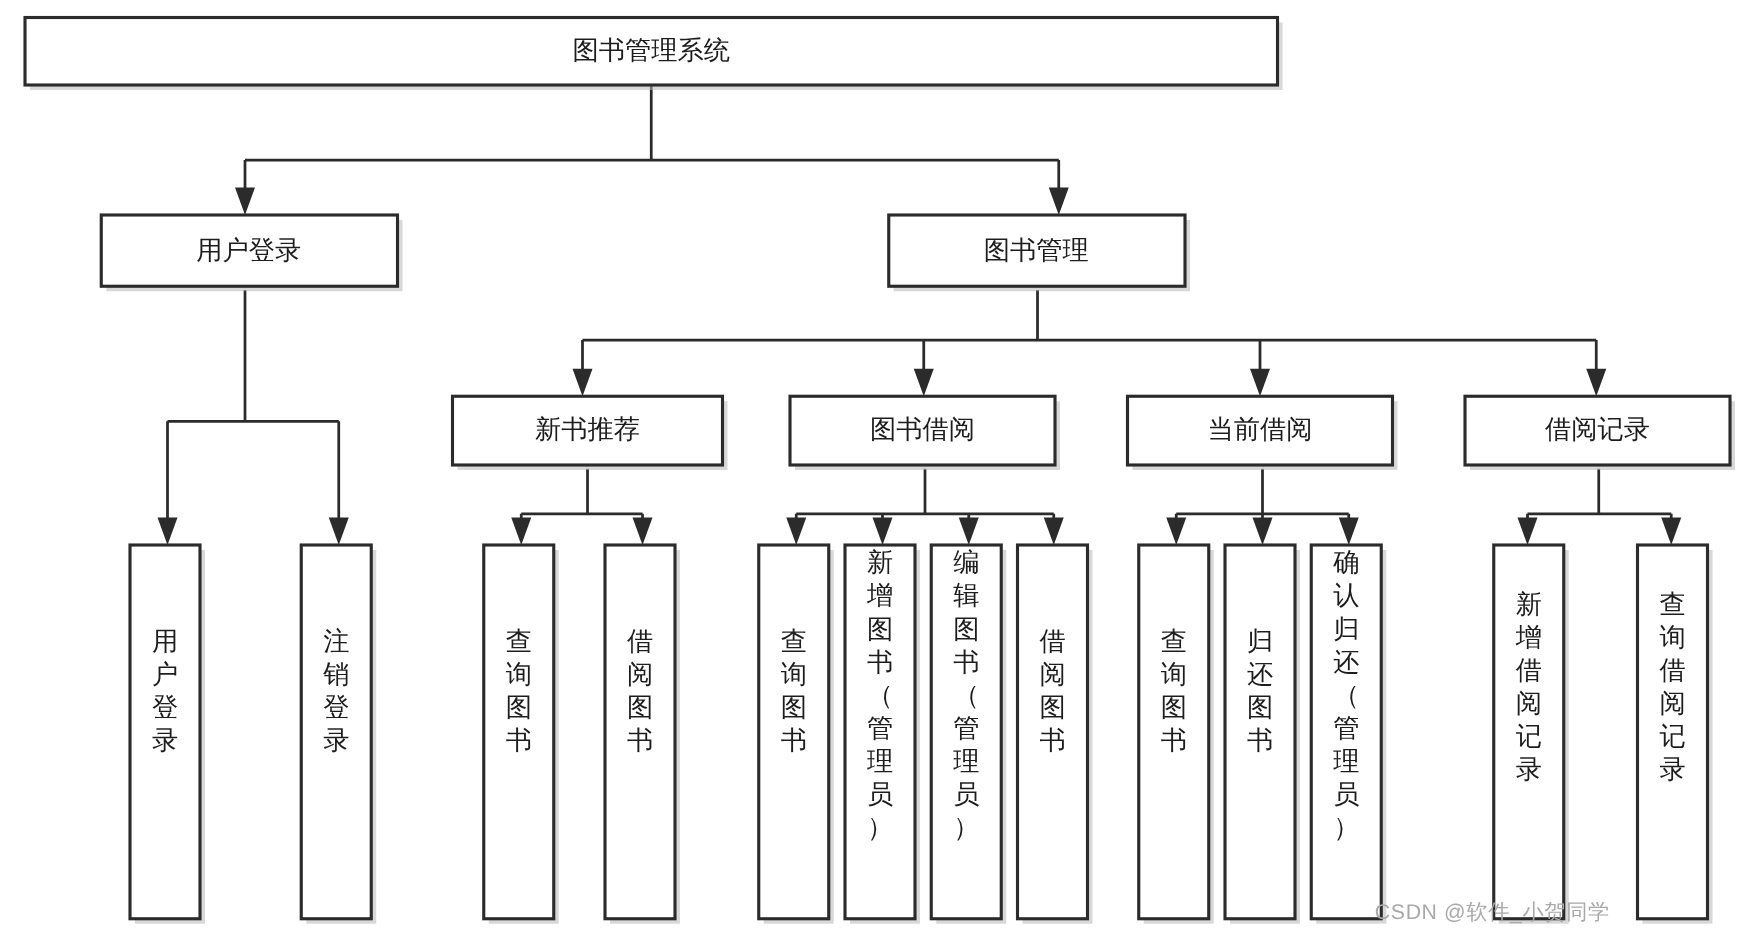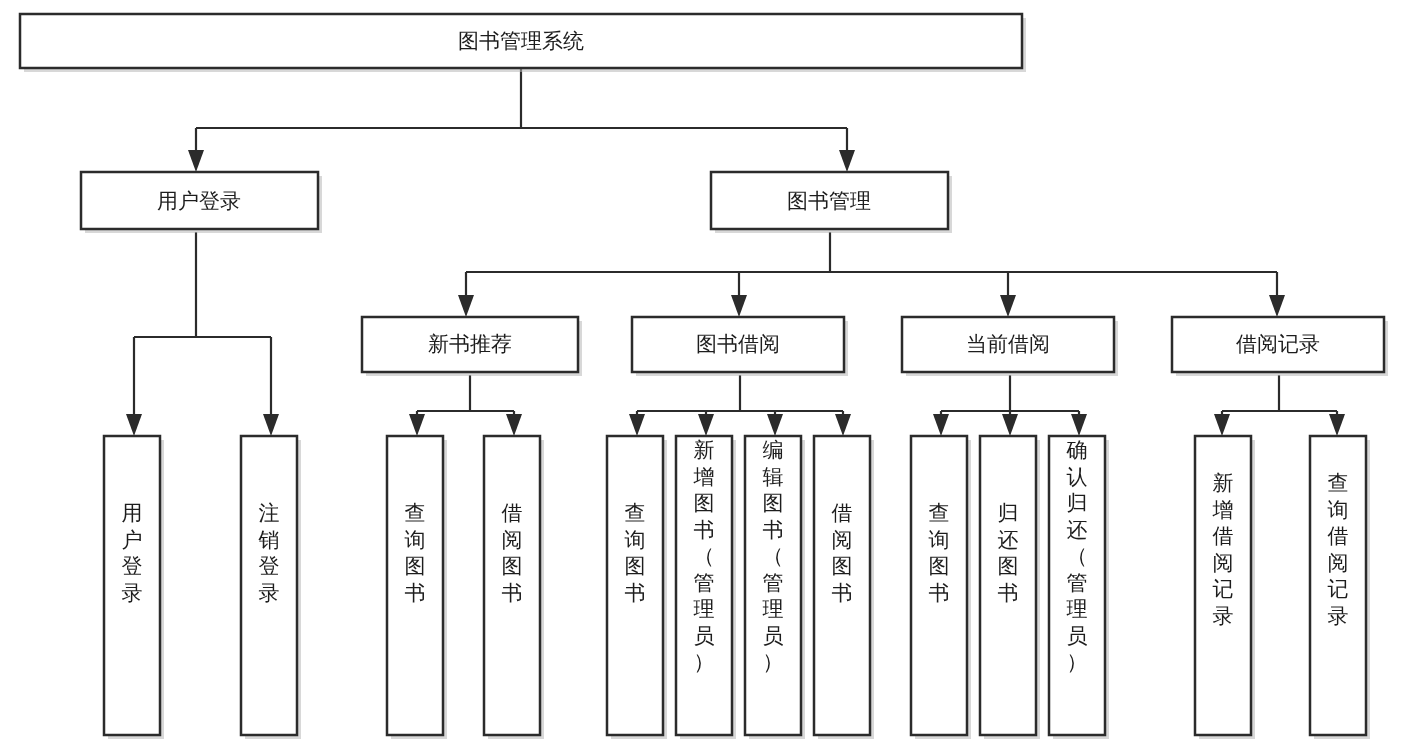--- a/index.html
+++ b/index.html
@@ -240,14 +240,15 @@
     </g>
 
     <g>
       <rect class="node-shadow" x="1314" y="440" width="56" height="299"></rect>
       <rect class="node-box" x="1310" y="436" width="56" height="299"></rect>
       <text class="node-label-v" x="1338" y="490"><tspan x="1338" dy="0">查</tspan><tspan x="1338" dy="26.5">询</tspan><tspan x="1338" dy="26.5">借</tspan><tspan x="1338" dy="26.5">阅</tspan><tspan x="1338" dy="26.5">记</tspan><tspan x="1338" dy="26.5">录</tspan></text>
     </g>
 
   </svg>
 
+  <div class="watermark">CSDN @软件_小贺同学</div>
 
 </div>
 
 </body></html>

